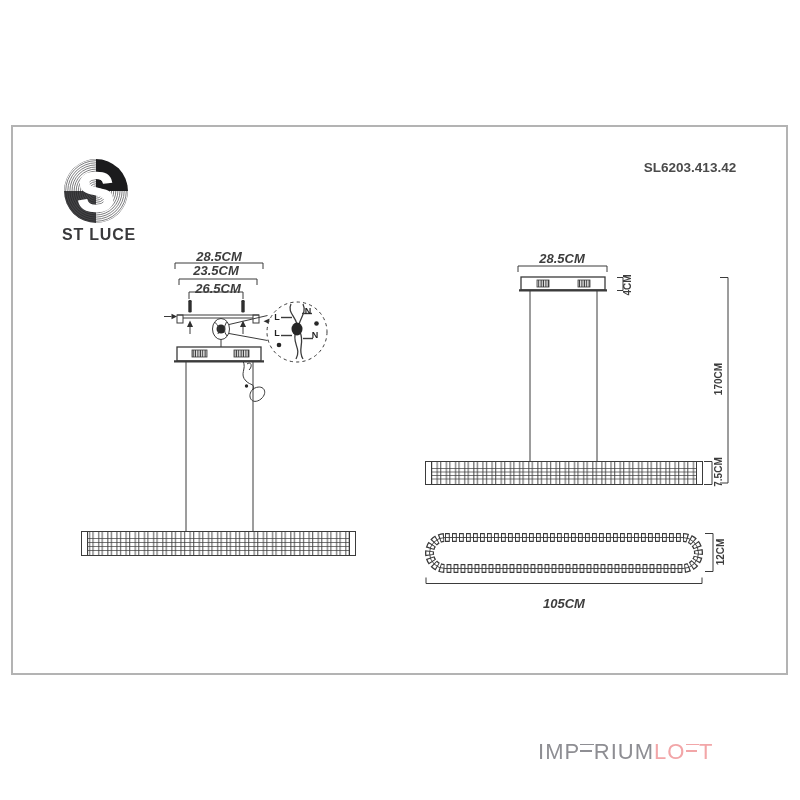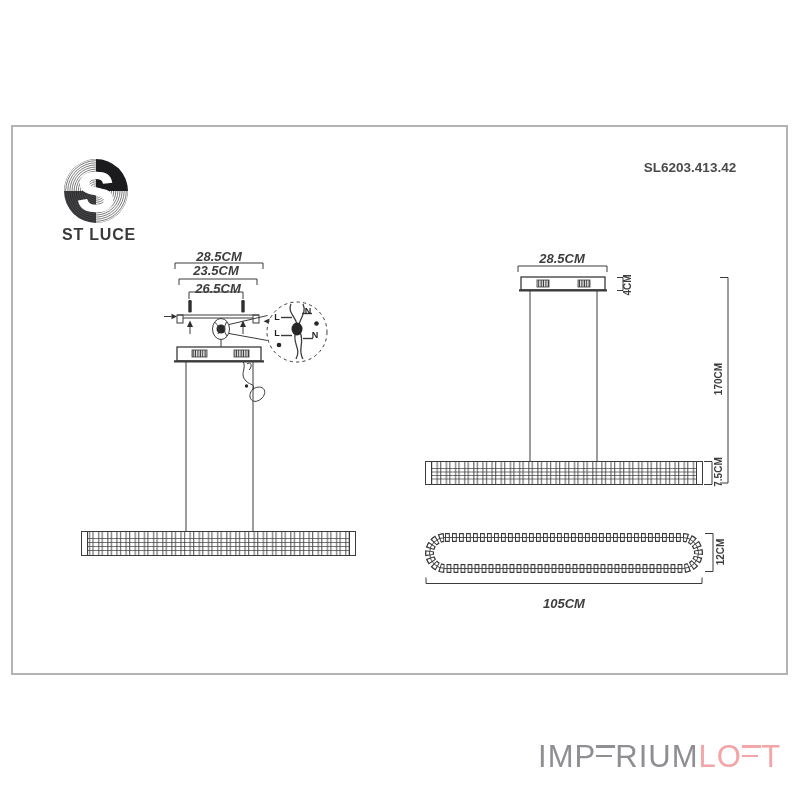--- a/index.html
+++ b/index.html
@@ -11,21 +11,21 @@
   .brand-name{position:absolute;left:62px;top:227px;font-size:16px;font-weight:700;
               letter-spacing:0.8px;color:#3a3a3c;line-height:1;}
   .model{position:absolute;left:620px;top:160px;width:140px;text-align:center;
          font-size:13.5px;color:#4a4a4a;line-height:1.2;font-weight:bold;}
   .dim{position:absolute;font-size:13px;font-weight:700;color:#3d3d3d;line-height:1;
        white-space:nowrap;transform:translateX(-50%);font-style:italic;}
   .dimv{position:absolute;font-size:10px;font-weight:700;color:#3d3d3d;line-height:1;
         white-space:nowrap;transform:translate(-50%,-50%) rotate(-90deg);}
   .wlabel{position:absolute;font-size:9px;font-weight:700;color:#222;line-height:1;
           transform:translateX(-50%);}
-  .wm{position:absolute;left:538px;top:741px;font-size:31px;letter-spacing:1px;
+  .wm{position:absolute;left:538px;top:741px;font-size:22px;letter-spacing:1px;
       color:#8e8e93;white-space:nowrap;line-height:1;}
   .wm .accent{color:#f2a6a8;}
   .wm i{font-style:normal;}
   .g-ef{display:inline-block;position:relative;width:0.60em;height:0.70em;margin:0 0.01em;}
   .g-ef::before{content:"";position:absolute;top:0;left:0;width:100%;height:0.085em;background:currentColor;}
   .g-ef::after{content:"";position:absolute;top:0.30em;left:0;width:85%;height:0.085em;background:currentColor;}
 </style>
 </head>
 <body>
 

